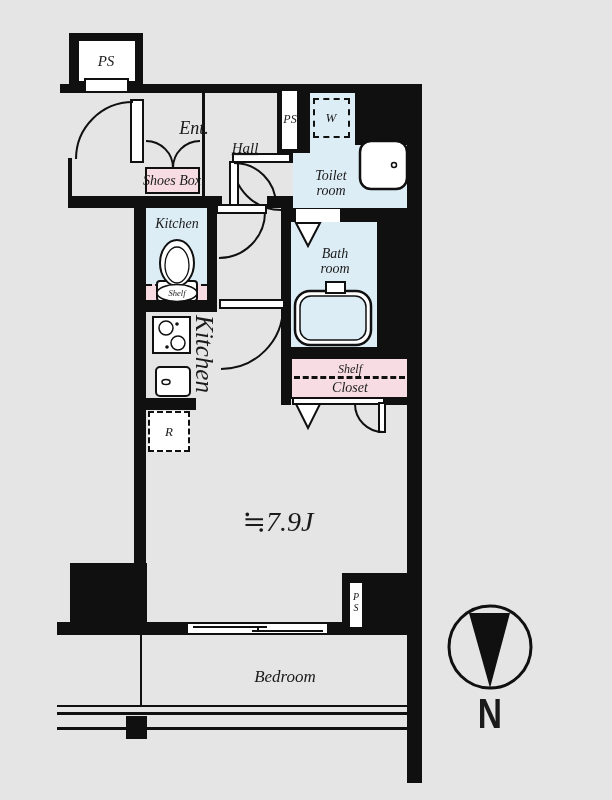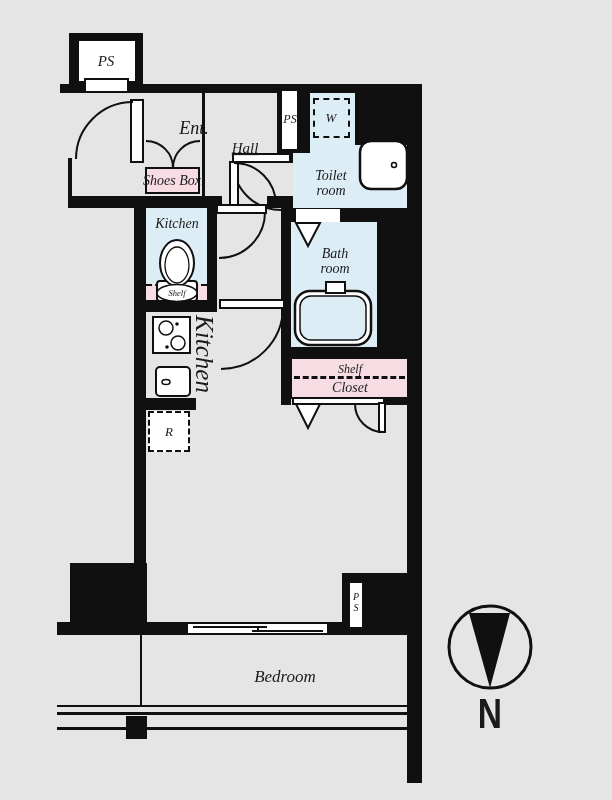--- a/index.html
+++ b/index.html
@@ -136,20 +136,21 @@
   <div class="lb" style="left:177px;top:224px;font-size:14px;">Kitchen</div>
   <div class="lb" style="left:177px;top:293px;font-size:8.5px;">Shelf</div>
   <div class="lb" style="left:335px;top:262px;font-size:14px;">
     <div>Bath</div>
     <div>room</div>
   </div>
   <div class="lb" style="left:204px;top:354px;font-size:25px;transform:translate(-50%,-50%) rotate(90deg);">Kitchen</div>
   <div class="lb" style="left:350px;top:369px;font-size:12px;">Shelf</div>
   <div class="lb" style="left:350px;top:388px;font-size:14px;">Closet</div>
   <div class="lb" style="left:169px;top:432px;font-size:13px;">R</div>
+  <div class="lb" style="left:278px;top:522px;font-size:28px;">≒7.9J</div>
   <div class="lb" style="left:356px;top:602px;font-size:10px;">
     <div>P</div>
     <div>S</div>
   </div>
   <div class="lb" style="left:285px;top:677px;font-size:17px;">Bedroom</div>
   <div class="lb" style="left:490px;top:714px;font-size:42px;font-style:normal;font-weight:700;font-family:'Liberation Sans','DejaVu Sans',sans-serif;transform:translate(-50%,-50%) scaleX(0.8);">N</div>
 
 </div>
 
 </body></html>

